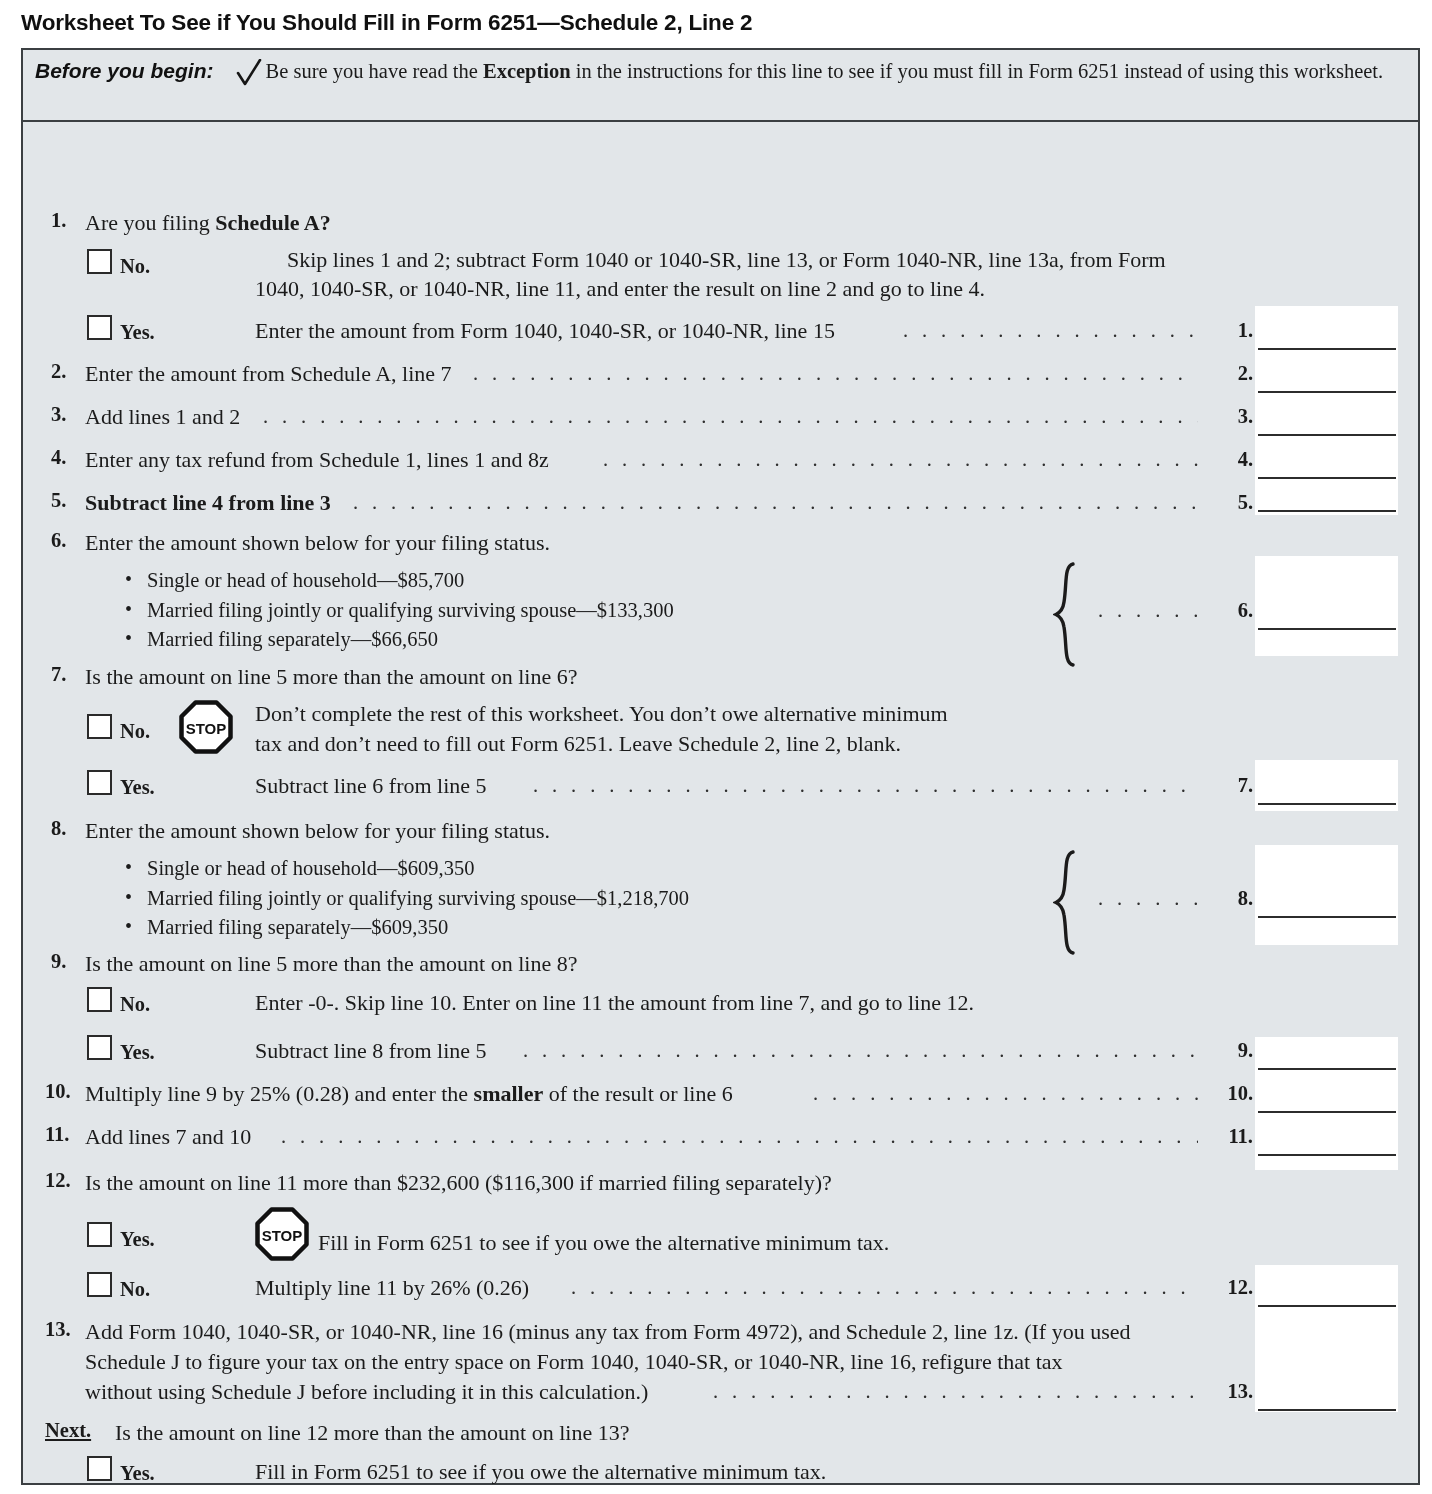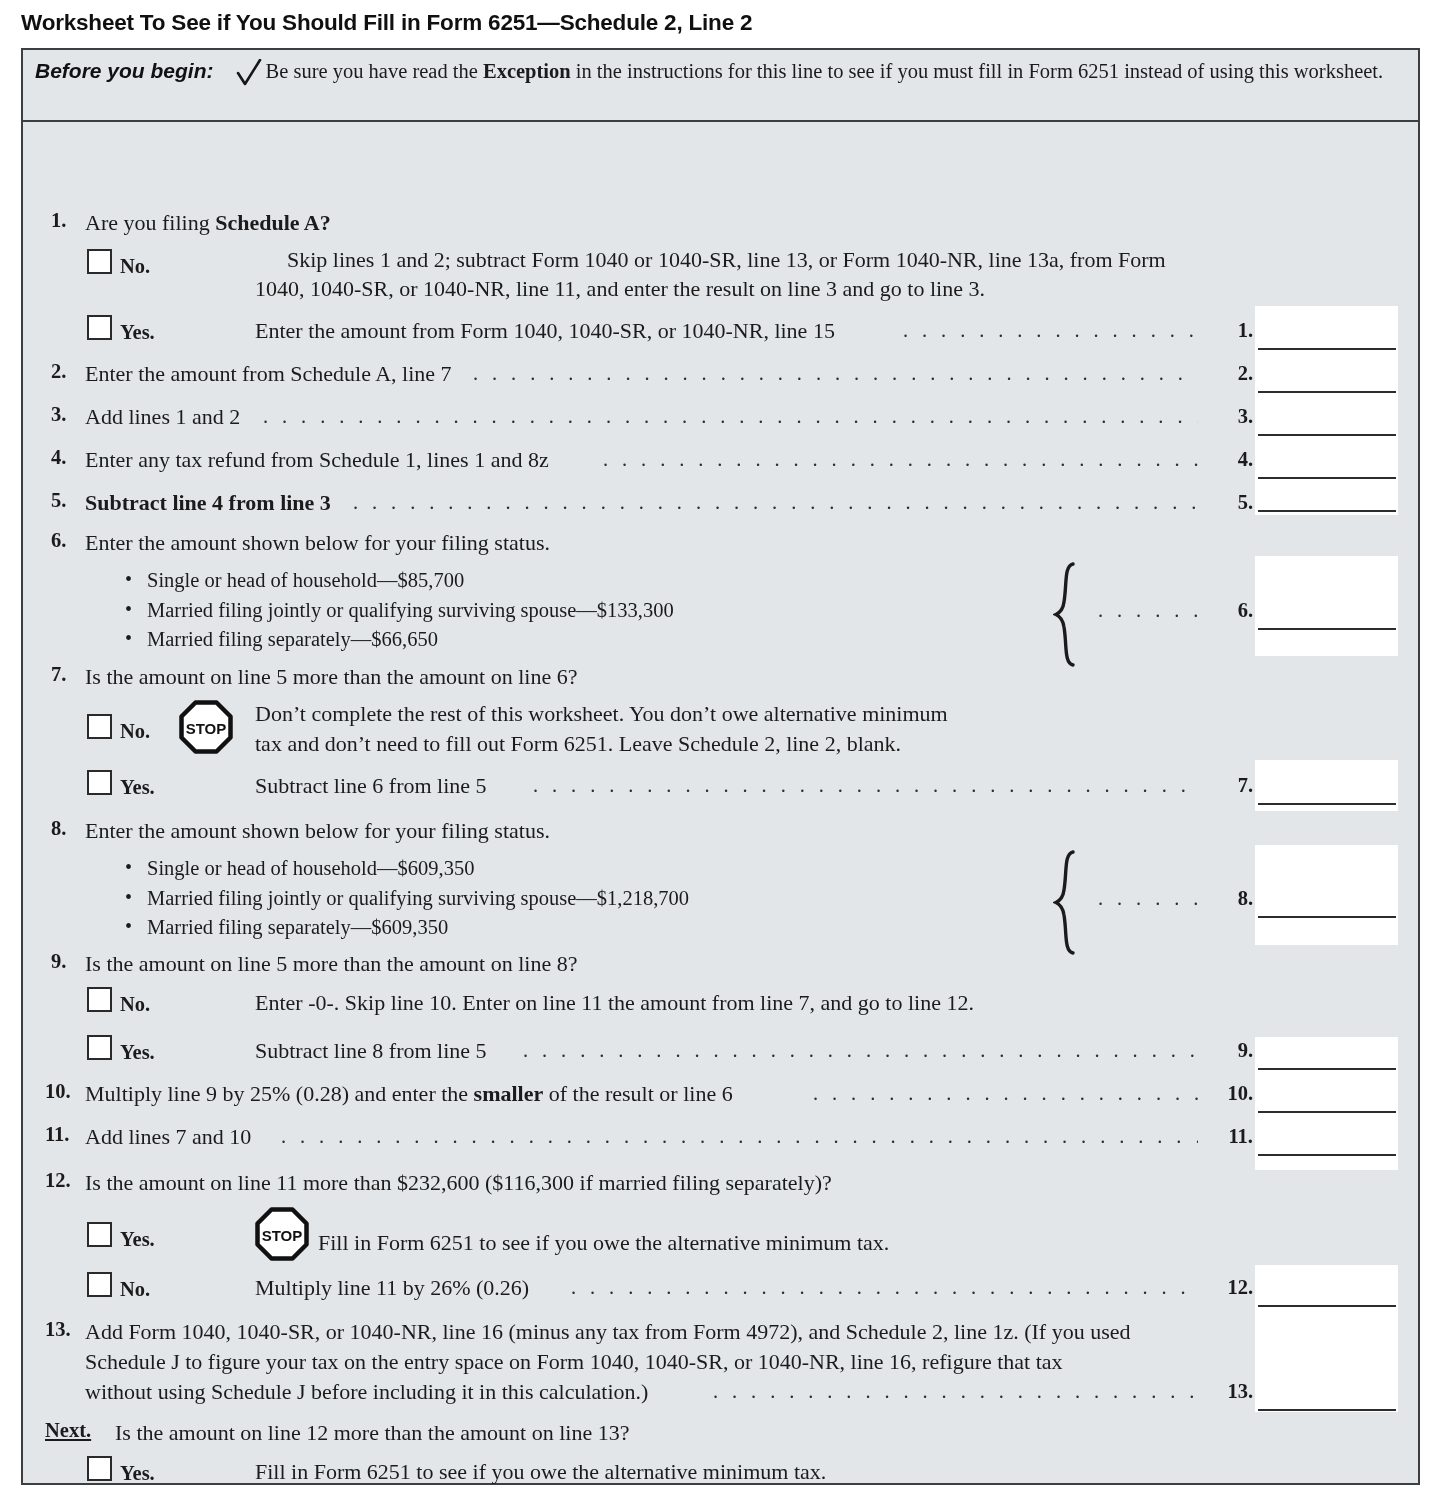--- a/index.html
+++ b/index.html
@@ -209,21 +209,21 @@
     <div class="ansbox" style="top:723px;height:100px;"></div>
     <div class="ansbox" style="top:915px;height:133px;"></div>
     <div class="ansbox" style="top:1143px;height:147px;"></div>
 
     <div class="num" style="left:28px;top:87px;">1.</div>
     <div class="row" style="left:62px;top:87px;"><span>Are you filing </span><b>Schedule A?</b></div>
 
     <div class="cbox" style="left:64px;top:127px;"></div>
     <div class="cblabel" style="left:97px;top:133px;">No.</div>
     <div class="row" style="left:232px;top:124px;margin-left:32px;">Skip lines 1 and 2; subtract Form 1040 or 1040-SR, line 13, or Form 1040-NR, line 13a, from Form</div>
-    <div class="row" style="left:232px;top:153px;">1040, 1040-SR, or 1040-NR, line 11, and enter the result on line 3 and go to line 3.</div>
+    <div class="row" style="left:232px;top:153px;">1040, 1040-SR, or 1040-NR, line 11, and enter the result on line 2 and go to line 4.</div>
 
     <div class="cbox" style="left:64px;top:193px;"></div>
     <div class="cblabel" style="left:97px;top:199px;">Yes.</div>
     <div class="row" style="left:232px;top:195px;">Enter the amount from Form 1040, 1040-SR, or 1040-NR, line 15</div>
     <div class="leader" style="left:880px;top:197px;width:295px;">. . . . . . . . . . . . . . . . . . . . . . . . . . . . . . . . . . . . . . . . . . . . . . . . . . . . . . . . . . . . . . . . . . . . . . . . . . . . . . . . . . . . . . . . . . . . . . . . . .</div>
     <div class="ansnum" style="top:197px;">1.</div>
     <div class="ansrule" style="top:226px;"></div>
 
     <div class="num" style="left:28px;top:238px;">2.</div>
     <div class="row" style="left:62px;top:238px;">Enter the amount from Schedule A, line 7</div>

